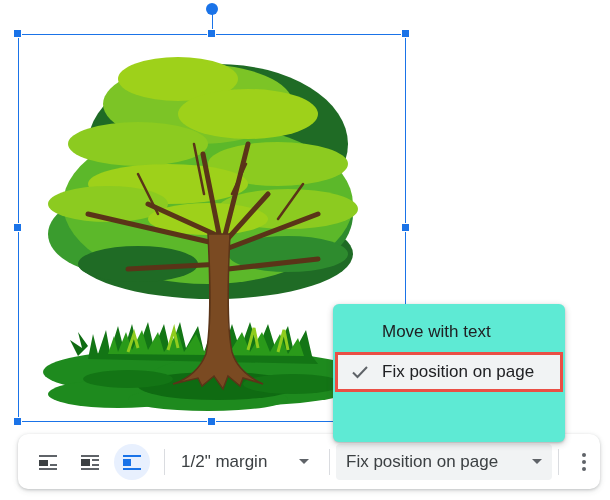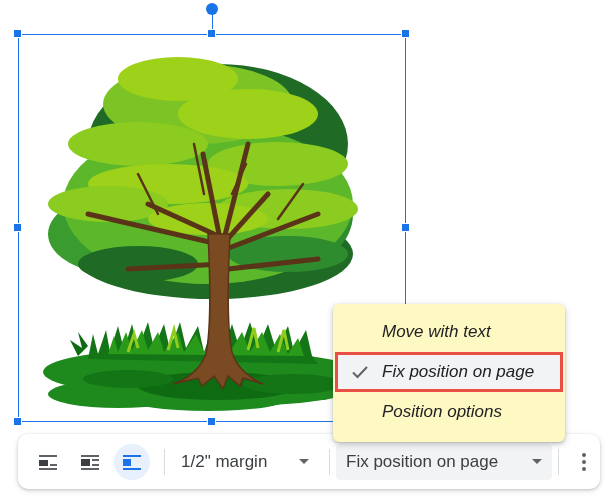--- a/index.html
+++ b/index.html
@@ -31,23 +31,23 @@
   .tb-dropdown { display:flex; align-items:center; height:36px; padding:0 10px 0 10px; border-radius:4px; font-size:17px; color:#3c4043; cursor:pointer; }
   .tb-dropdown.margin { width:128px; justify-content:space-between; padding-left:4px; }
   .tb-dropdown.position { background:#f1f3f4; width:196px; justify-content:space-between; }
   .caret { width:0; height:0; border-left:5px solid transparent; border-right:5px solid transparent; border-top:5px solid #5f6368; margin-left:10px; }
   .more-btn { width:30px; height:36px; display:flex; flex-direction:column; align-items:center; justify-content:center; gap:3px; margin-left:4px; cursor:pointer; }
   .more-btn span { width:4px; height:4px; border-radius:50%; background:#5f6368; display:block; }
 
   
   .menu {
     position:absolute; left:333px; top:304px; width:232px; height:138px;
-    background:#fef9c3; border-radius:6px;
+    background:#5eead4; border-radius:6px;
     box-shadow:0 2px 6px rgba(60,64,67,.3), 0 1px 2px rgba(60,64,67,.2);
-    box-sizing:border-box; padding-top:8px;font-style:italic;
+    box-sizing:border-box; padding-top:8px;
   }
   .menu-item { position:relative; height:40px; display:flex; align-items:center; padding-left:49px; font-size:17px; color:#202124; cursor:pointer; box-sizing:border-box; }
   .menu-item.selected { background:#f1f3f4; outline:3px solid #ea4f45; outline-offset:-3px; margin:0 2px 0 2px; padding-left:47px; }
   .check { position:absolute; left:16px; top:11px; width:18px; height:18px; }
 </style>
 </head>
 <body>
 
 <div class="image-wrap">
   <svg class="tree-svg" viewBox="0 0 389 389">
@@ -153,16 +153,13 @@
 <div class="menu">
   <div class="menu-item">
     <span>Move with text</span>
   </div>
   <div class="menu-item selected">
     <svg class="check" viewBox="0 0 18 18">
       <path d="M2 9.5 L6.5 14 L16 4" stroke="#5f6368" stroke-width="2" fill="none"></path>
     </svg>
     <span>Fix position on page</span>
   </div>
-  <div class="menu-item">
-    <span>Position options</span>
-  </div>
 </div>
 
 </body></html>

